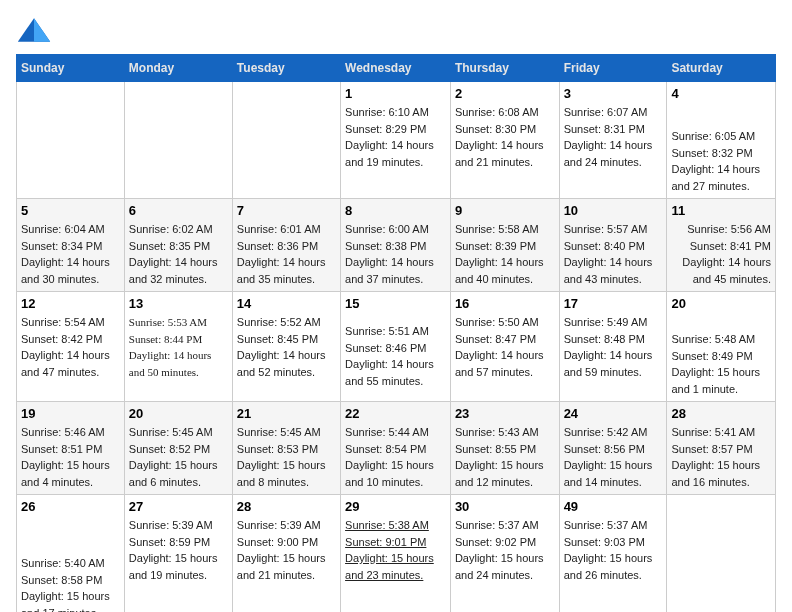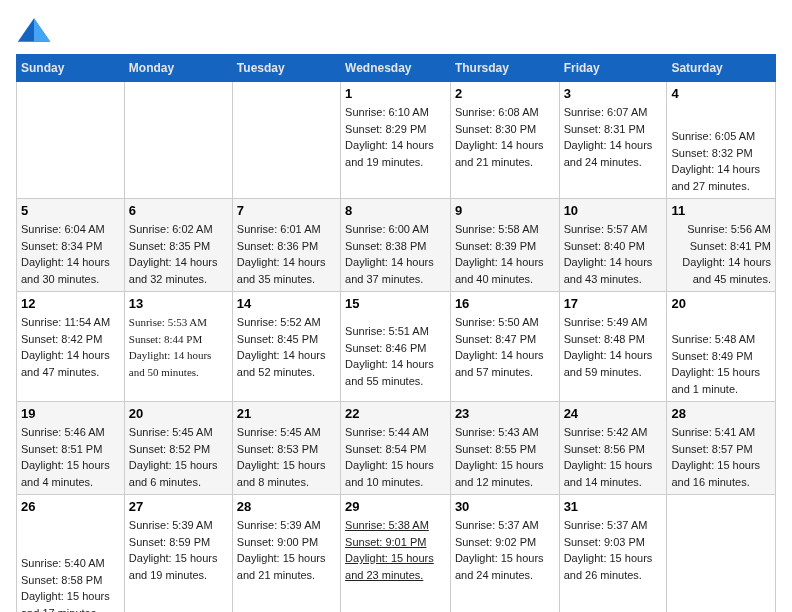--- a/index.html
+++ b/index.html
@@ -202,21 +202,21 @@
           <span class="day-number">11</span>
           <div class="day-info" style="white-space: pre-line; text-align: right;">Sunrise: 5:56 AM
 Sunset: 8:41 PM
 Daylight: 14 hours
 and 45 minutes.</div>
         </td>
       </tr>
       <tr>
         <td>
           <span class="day-number">12</span>
-          <div class="day-info" style="white-space: pre-line;">Sunrise: 11:54 AM
+          <div class="day-info" style="white-space: pre-line;">Sunrise: 5:54 AM
 Sunset: 8:42 PM
 Daylight: 14 hours
 and 47 minutes.</div>
         </td>
         <td>
           <span class="day-number">13</span>
           <div class="day-info" style="white-space: pre-line; font-family: Liberation Serif, serif;">Sunrise: 5:53 AM
 Sunset: 8:44 PM
 Daylight: 14 hours
 and 50 minutes.</div>
@@ -338,21 +338,21 @@
 and 23 minutes.</div>
         </td>
         <td>
           <span class="day-number">30</span>
           <div class="day-info" style="white-space: pre-line;">Sunrise: 5:37 AM
 Sunset: 9:02 PM
 Daylight: 15 hours
 and 24 minutes.</div>
         </td>
         <td>
-          <span class="day-number">31</span>
+          <span class="day-number">49</span>
           <div class="day-info" style="white-space: pre-line;">Sunrise: 5:37 AM
 Sunset: 9:03 PM
 Daylight: 15 hours
 and 26 minutes.</div>
         </td>
         <td class="empty-cell"></td>
       </tr>
     </tbody>
 </table>
 

